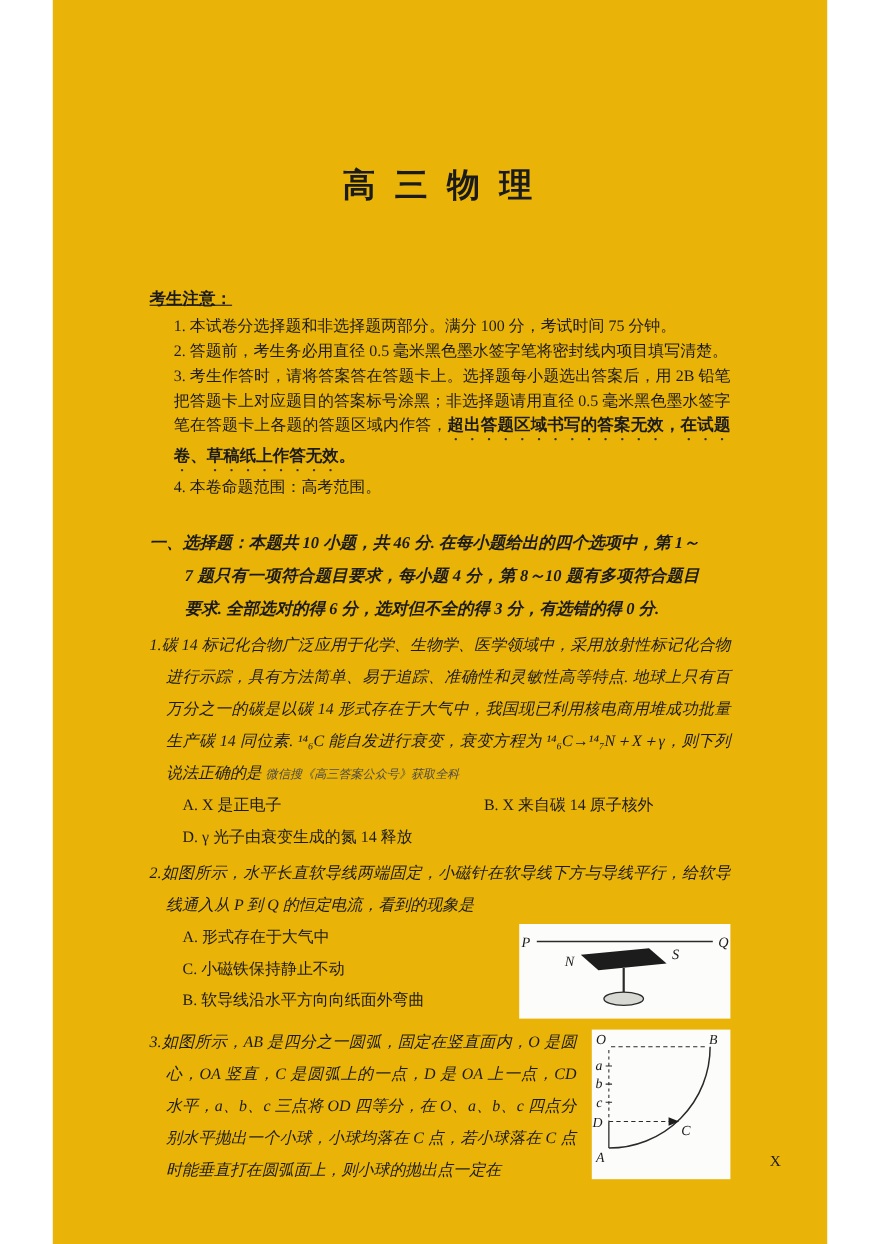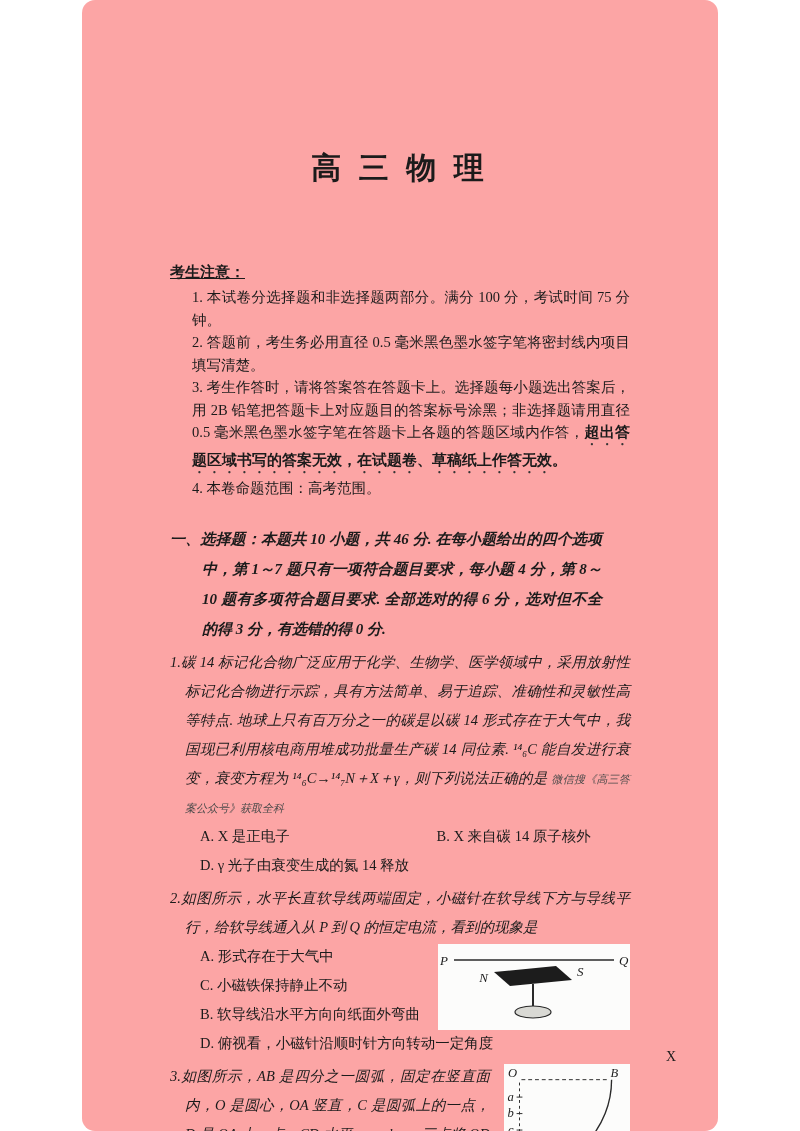--- a/index.html
+++ b/index.html
@@ -1,24 +1,23 @@
 <!DOCTYPE html>
 <html><head>
 <meta charset="utf-8">
 <style>
   html,body { margin:0; padding:0; background:#ffffff; }
   .page {
     position:relative;
-    width:636px; height:1131px;
+    width:704px; height:1131px;
     margin:0 auto;
-    background:#fca5a5;
+    background:#eab308;
     font-family:"Liberation Serif","DejaVu Serif",serif;
     color:#1b1b1b;
     overflow:hidden;
-    border-radius:13px;
   }
   .title {
     margin:0;
     padding-top:148px;
     text-align:center;
     font-size:30px;
     font-weight:700;
     letter-spacing:5px;
   }
   .notice {
@@ -130,21 +129,20 @@
           <text class="svg-label" x="139" y="32" text-anchor="start">S</text>
 
           <line x1="95" y1="40" x2="95" y2="62" stroke="#2a2a2a" stroke-width="2"></line>
           <ellipse cx="95" cy="68" rx="18" ry="6" fill="#d9d9d4" stroke="#2a2a2a" stroke-width="1.2"></ellipse>
         </svg>
       </div>
       <div class="options-col">
         <div class="option">A. 形式存在于大气中</div>
         <div class="option">C. 小磁铁保持静止不动</div>
         <div class="option">B. 软导线沿水平方向向纸面外弯曲</div>
-        <div class="option">D. 俯视看，小磁针沿顺时针方向转动一定角度</div>
       </div>
     </div>
 
     <div class="question clearfix">
       <div class="fig-right">
         <svg width="126" height="136" viewBox="0 0 130 140">
 
           <line x1="18" y1="16" x2="106" y2="16" stroke="#2a2a2a" stroke-width="1" stroke-dasharray="4 3"></line>
 
           <path d="M 111 16 A 95 95 0 0 1 16 111" fill="none" stroke="#2a2a2a" stroke-width="1.4"></path>

